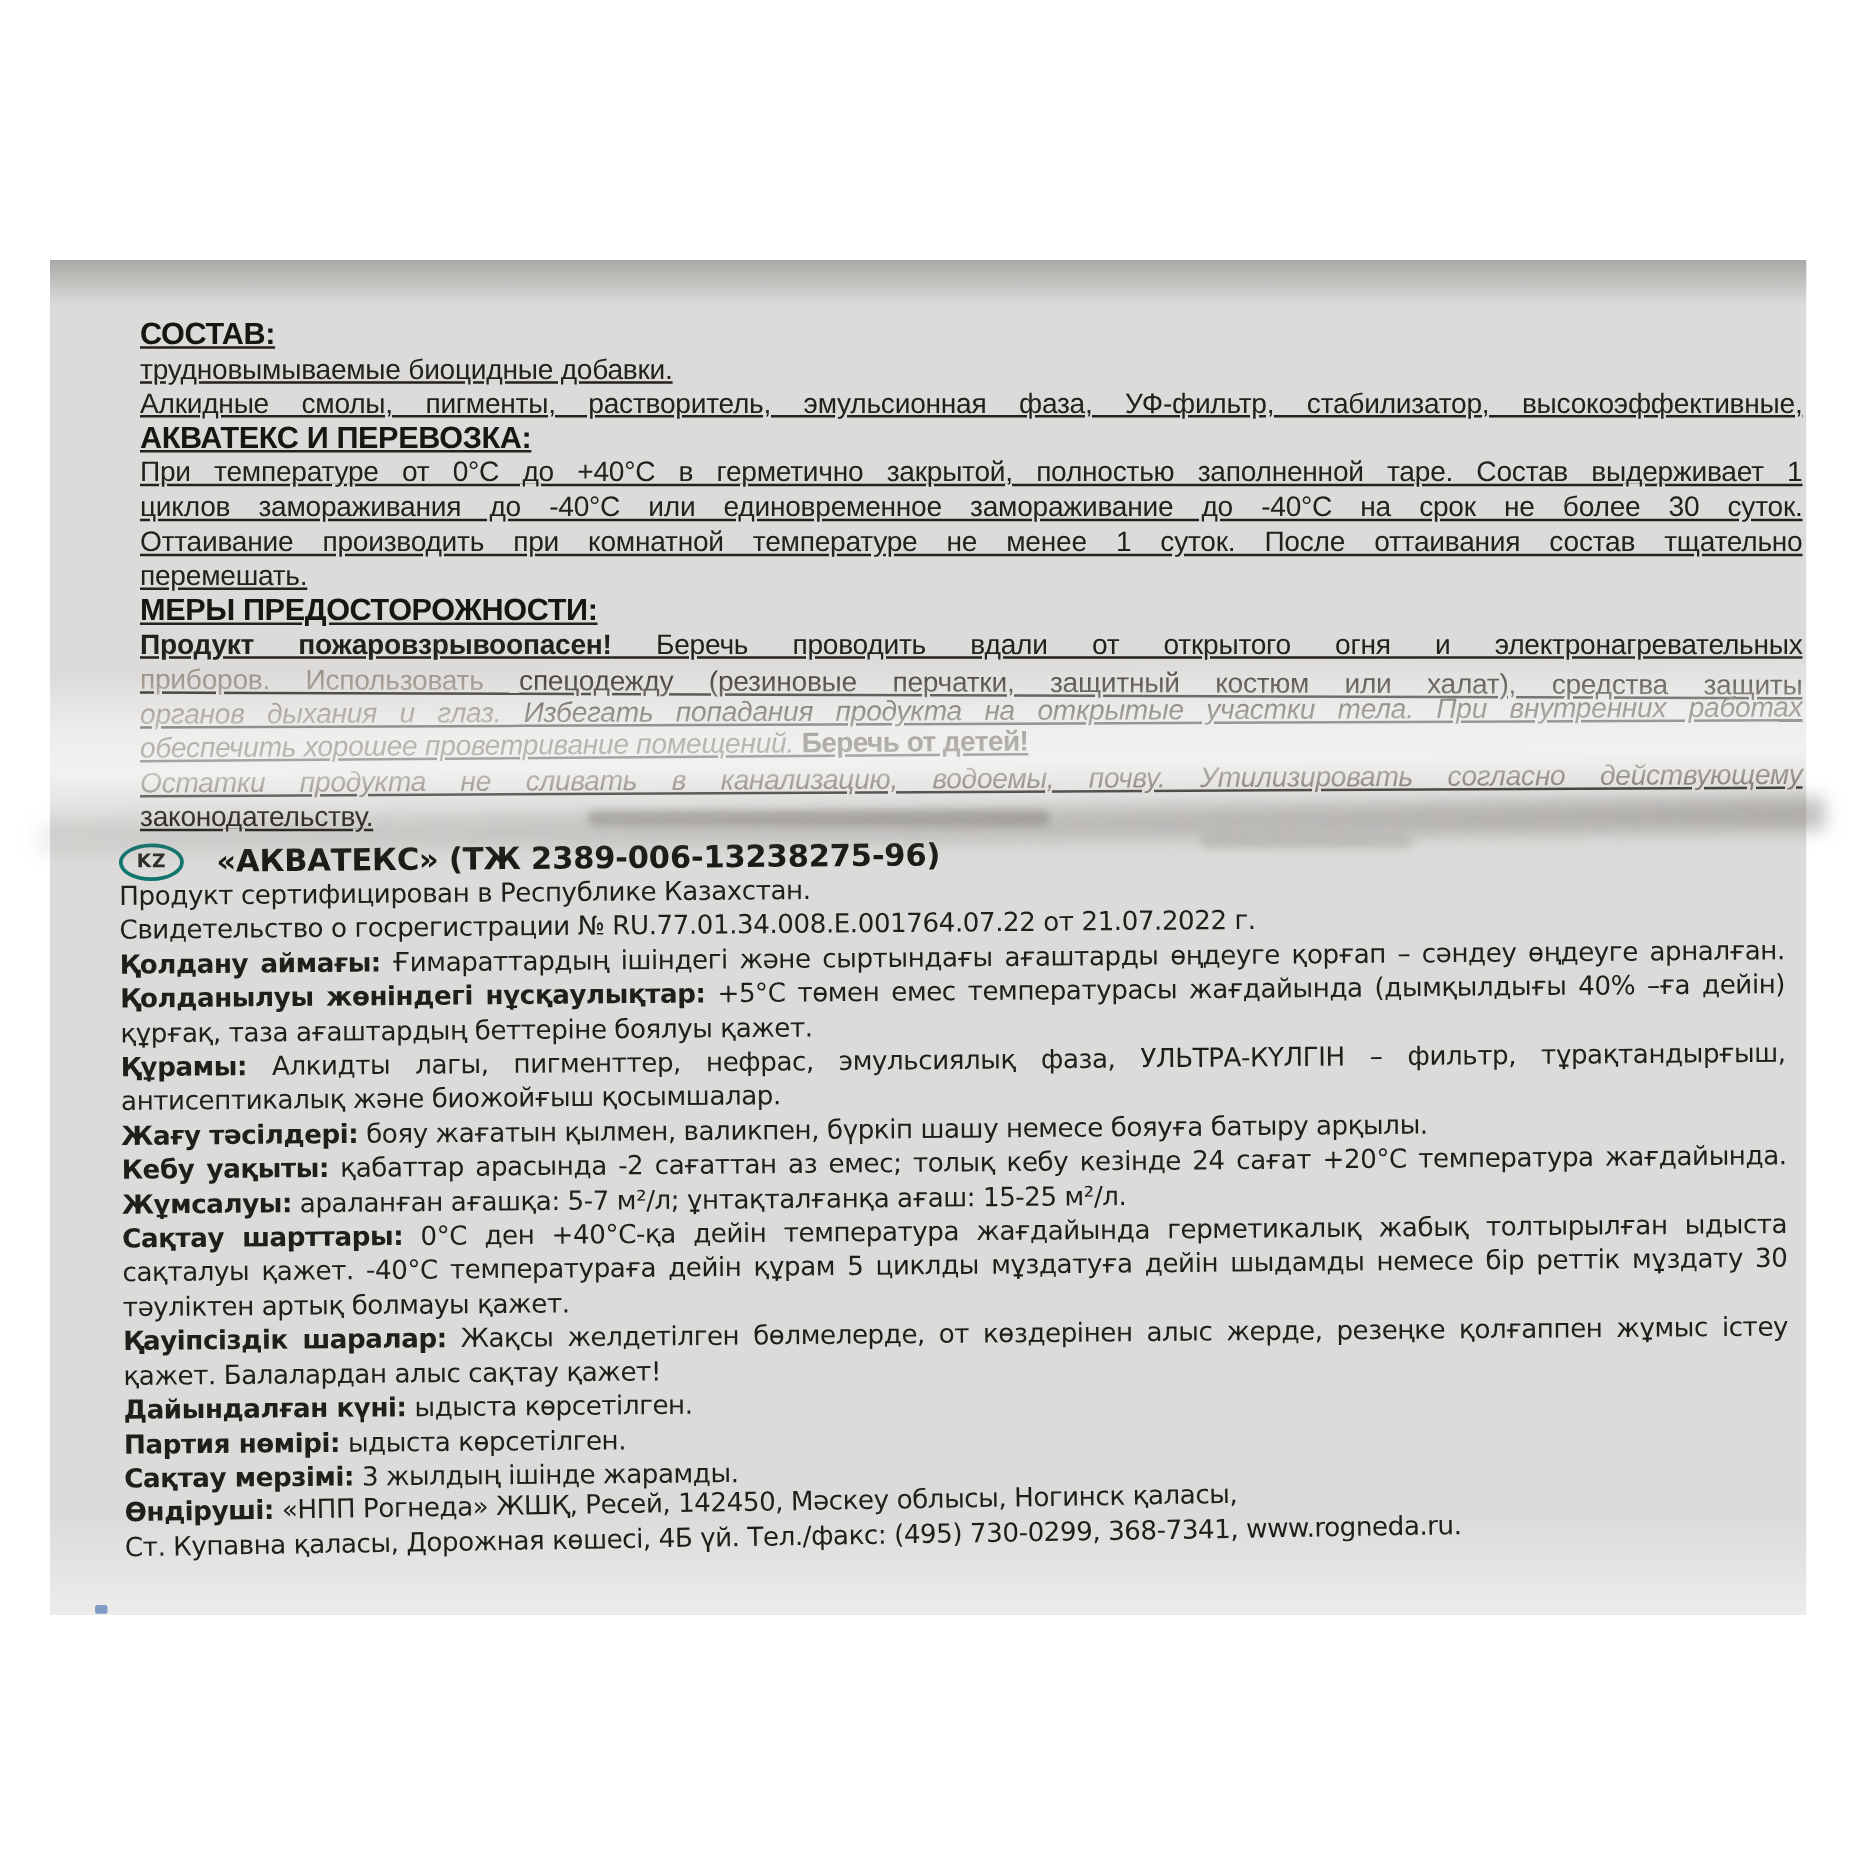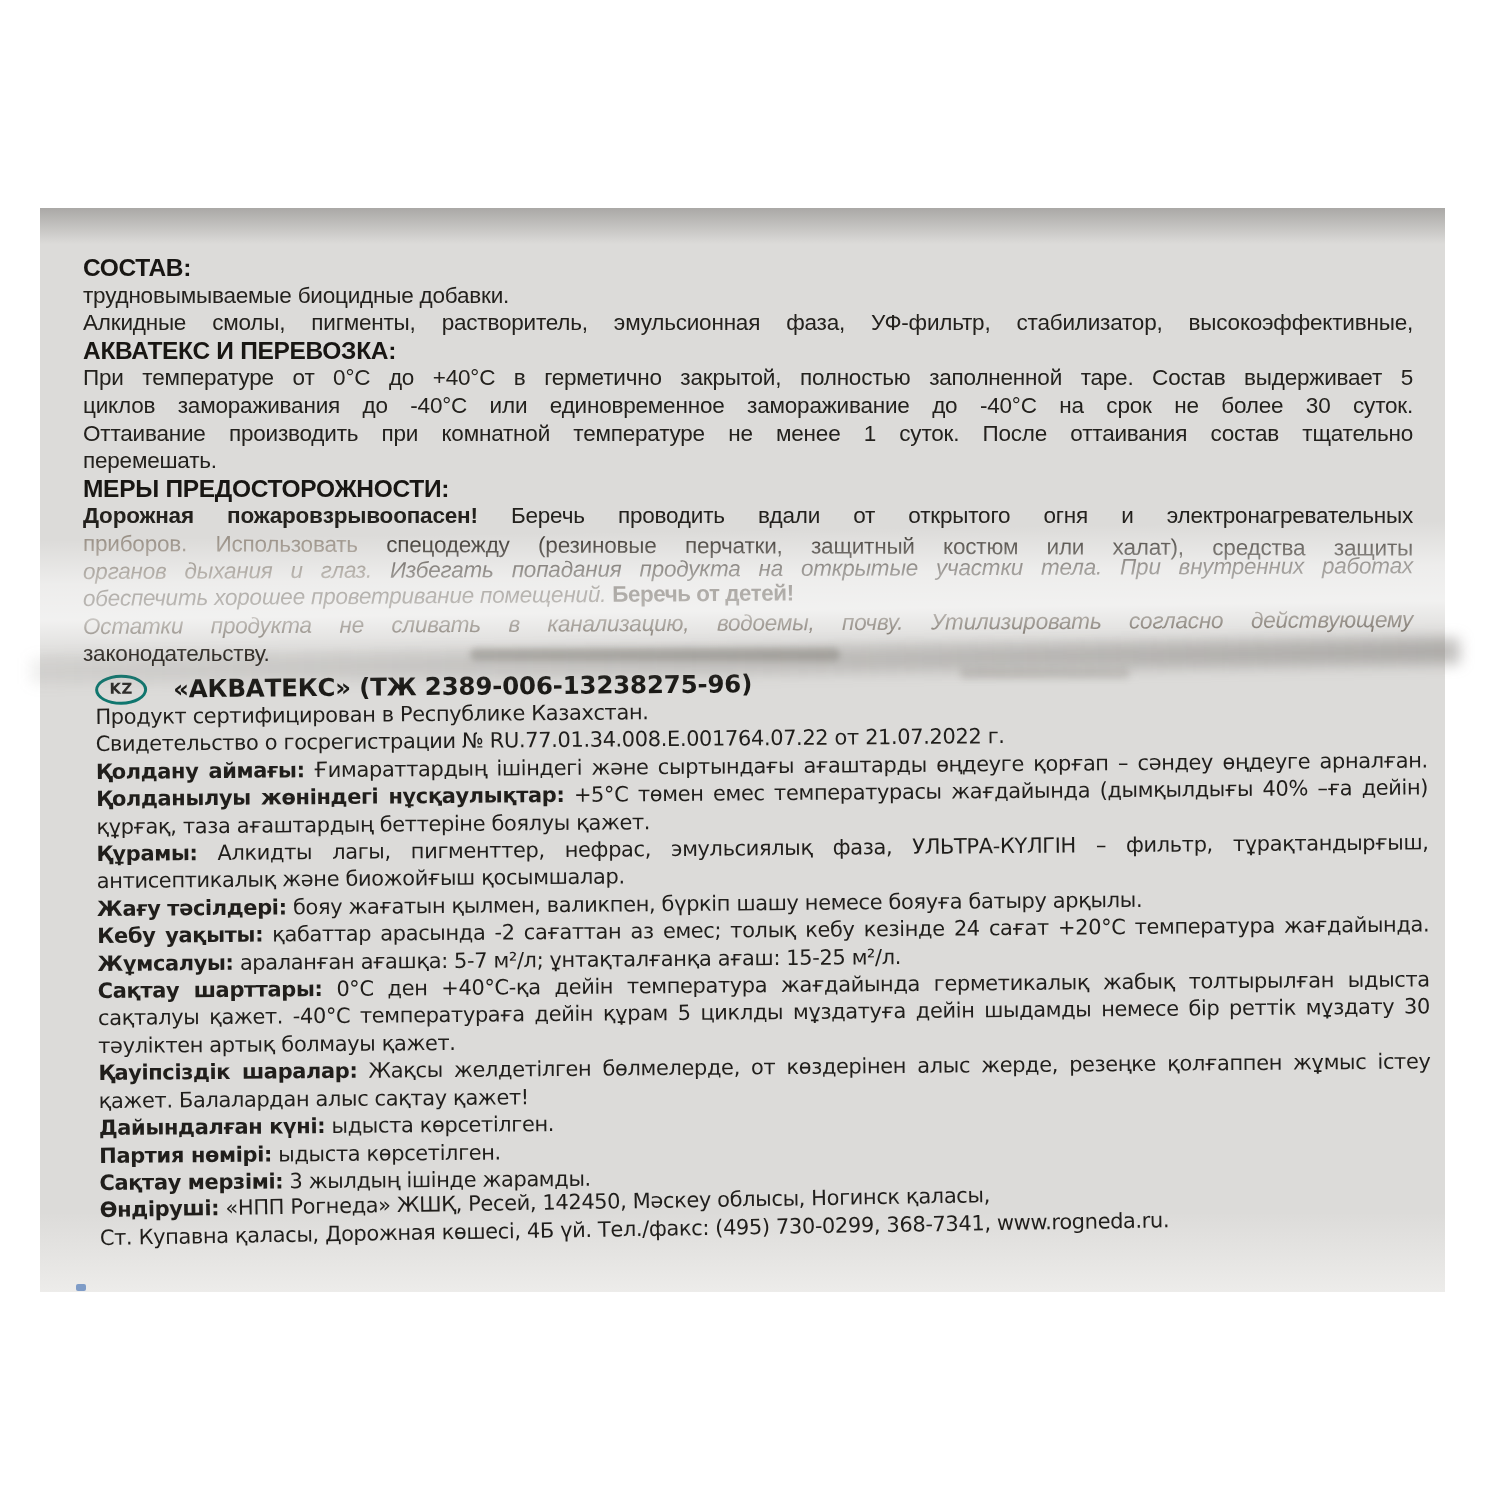--- a/index.html
+++ b/index.html
@@ -38,23 +38,23 @@
     background:linear-gradient(to right, rgba(110,106,102,0.10), rgba(110,106,102,0.42));
     filter:blur(7px);transform:rotate(-0.8deg);pointer-events:none;z-index:5;
   }
   .smudge{position:absolute;border-radius:8px;pointer-events:none;z-index:4;}
   .smudge.s1{left:430px;top:440px;width:370px;height:13px;background:rgba(75,68,58,0.26);filter:blur(3px);}
   .smudge.s2{left:920px;top:460px;width:170px;height:11px;background:rgba(75,68,58,0.16);filter:blur(3.5px);}
   .speck{position:absolute;left:36px;top:1076px;width:10px;height:7px;background:#7f9cc7;filter:blur(0.6px);border-radius:2px;z-index:6;}
 
   
   .ru{
-    position:absolute;left:43px;top:46px;width:1330px;
+    position:absolute;left:72px;top:46px;width:1330px;
     font-size:22.5px;line-height:27.6px;letter-spacing:-0.2px;
-    color:#23211d;z-index:2;
+    color:#23211d;z-index:2;text-decoration:underline;
   }
   .ru .h{font-size:24.5px;font-weight:700;color:#181613;letter-spacing:-0.3px;}
   .ln{white-space:nowrap;}
   .ln.just{white-space:normal;text-align:justify;text-align-last:justify;}
   .b{font-weight:700;}
   .it{font-style:italic;}
 
   
   .f2{color:#38332d;transform:rotate(0.2deg);transform-origin:0 50%;}
   .f2 .fade{color:#9a9187;}
@@ -87,27 +87,27 @@
 
 <div class="photo">
   <div class="label">
 
     <div class="ru">
       <div class="h">СОСТАВ:</div>
       <div class="ln">трудновымываемые биоцидные добавки.</div>
       <div class="ln just">Алкидные смолы, пигменты, растворитель, эмульсионная фаза, УФ-фильтр, стабилизатор, высокоэффективные,</div>
 
       <div class="h">АКВАТЕКС И ПЕРЕВОЗКА:</div>
-      <div class="ln just">При температуре от 0°С до +40°С в герметично закрытой, полностью заполненной таре. Состав выдерживает 5</div>
+      <div class="ln just">При температуре от 0°С до +40°С в герметично закрытой, полностью заполненной таре. Состав выдерживает 1</div>
       <div class="ln just">циклов замораживания до -40°С или единовременное замораживание до -40°С на срок не более 30 суток.</div>
       <div class="ln just">Оттаивание производить при комнатной температуре не менее 1 суток. После оттаивания состав тщательно</div>
       <div class="ln">перемешать.</div>
 
       <div class="h">МЕРЫ ПРЕДОСТОРОЖНОСТИ:</div>
-      <div class="ln just"><span class="b">Дорожная пожаровзрывоопасен!</span><span> Беречь проводить вдали от открытого огня и электронагревательных</span></div>
+      <div class="ln just"><span class="b">Продукт пожаровзрывоопасен!</span><span> Беречь проводить вдали от открытого огня и электронагревательных</span></div>
       <div class="ln just f2"><span class="fade">приборов. Использовать </span><span>спецодежду (резиновые перчатки, защитный костюм или халат), средства защиты</span></div>
       <div class="ln just f3 it"><span class="fade2">органов дыхания и глаз. </span><span>Избегать попадания продукта на открытые участки тела. При внутренних работах</span></div>
       <div class="ln f4 it"><span>обеспечить хорошее проветривание помещений. </span><span class="b brown">Беречь от детей!</span></div>
       <div class="ln just f5 it">Остатки продукта не сливать в канализацию, водоемы, почву. Утилизировать согласно действующему</div>
       <div class="ln f6">законодательству.</div>
     </div>
 
     <div class="kz">
       <div class="trow">
         <span class="badge">KZ</span>

